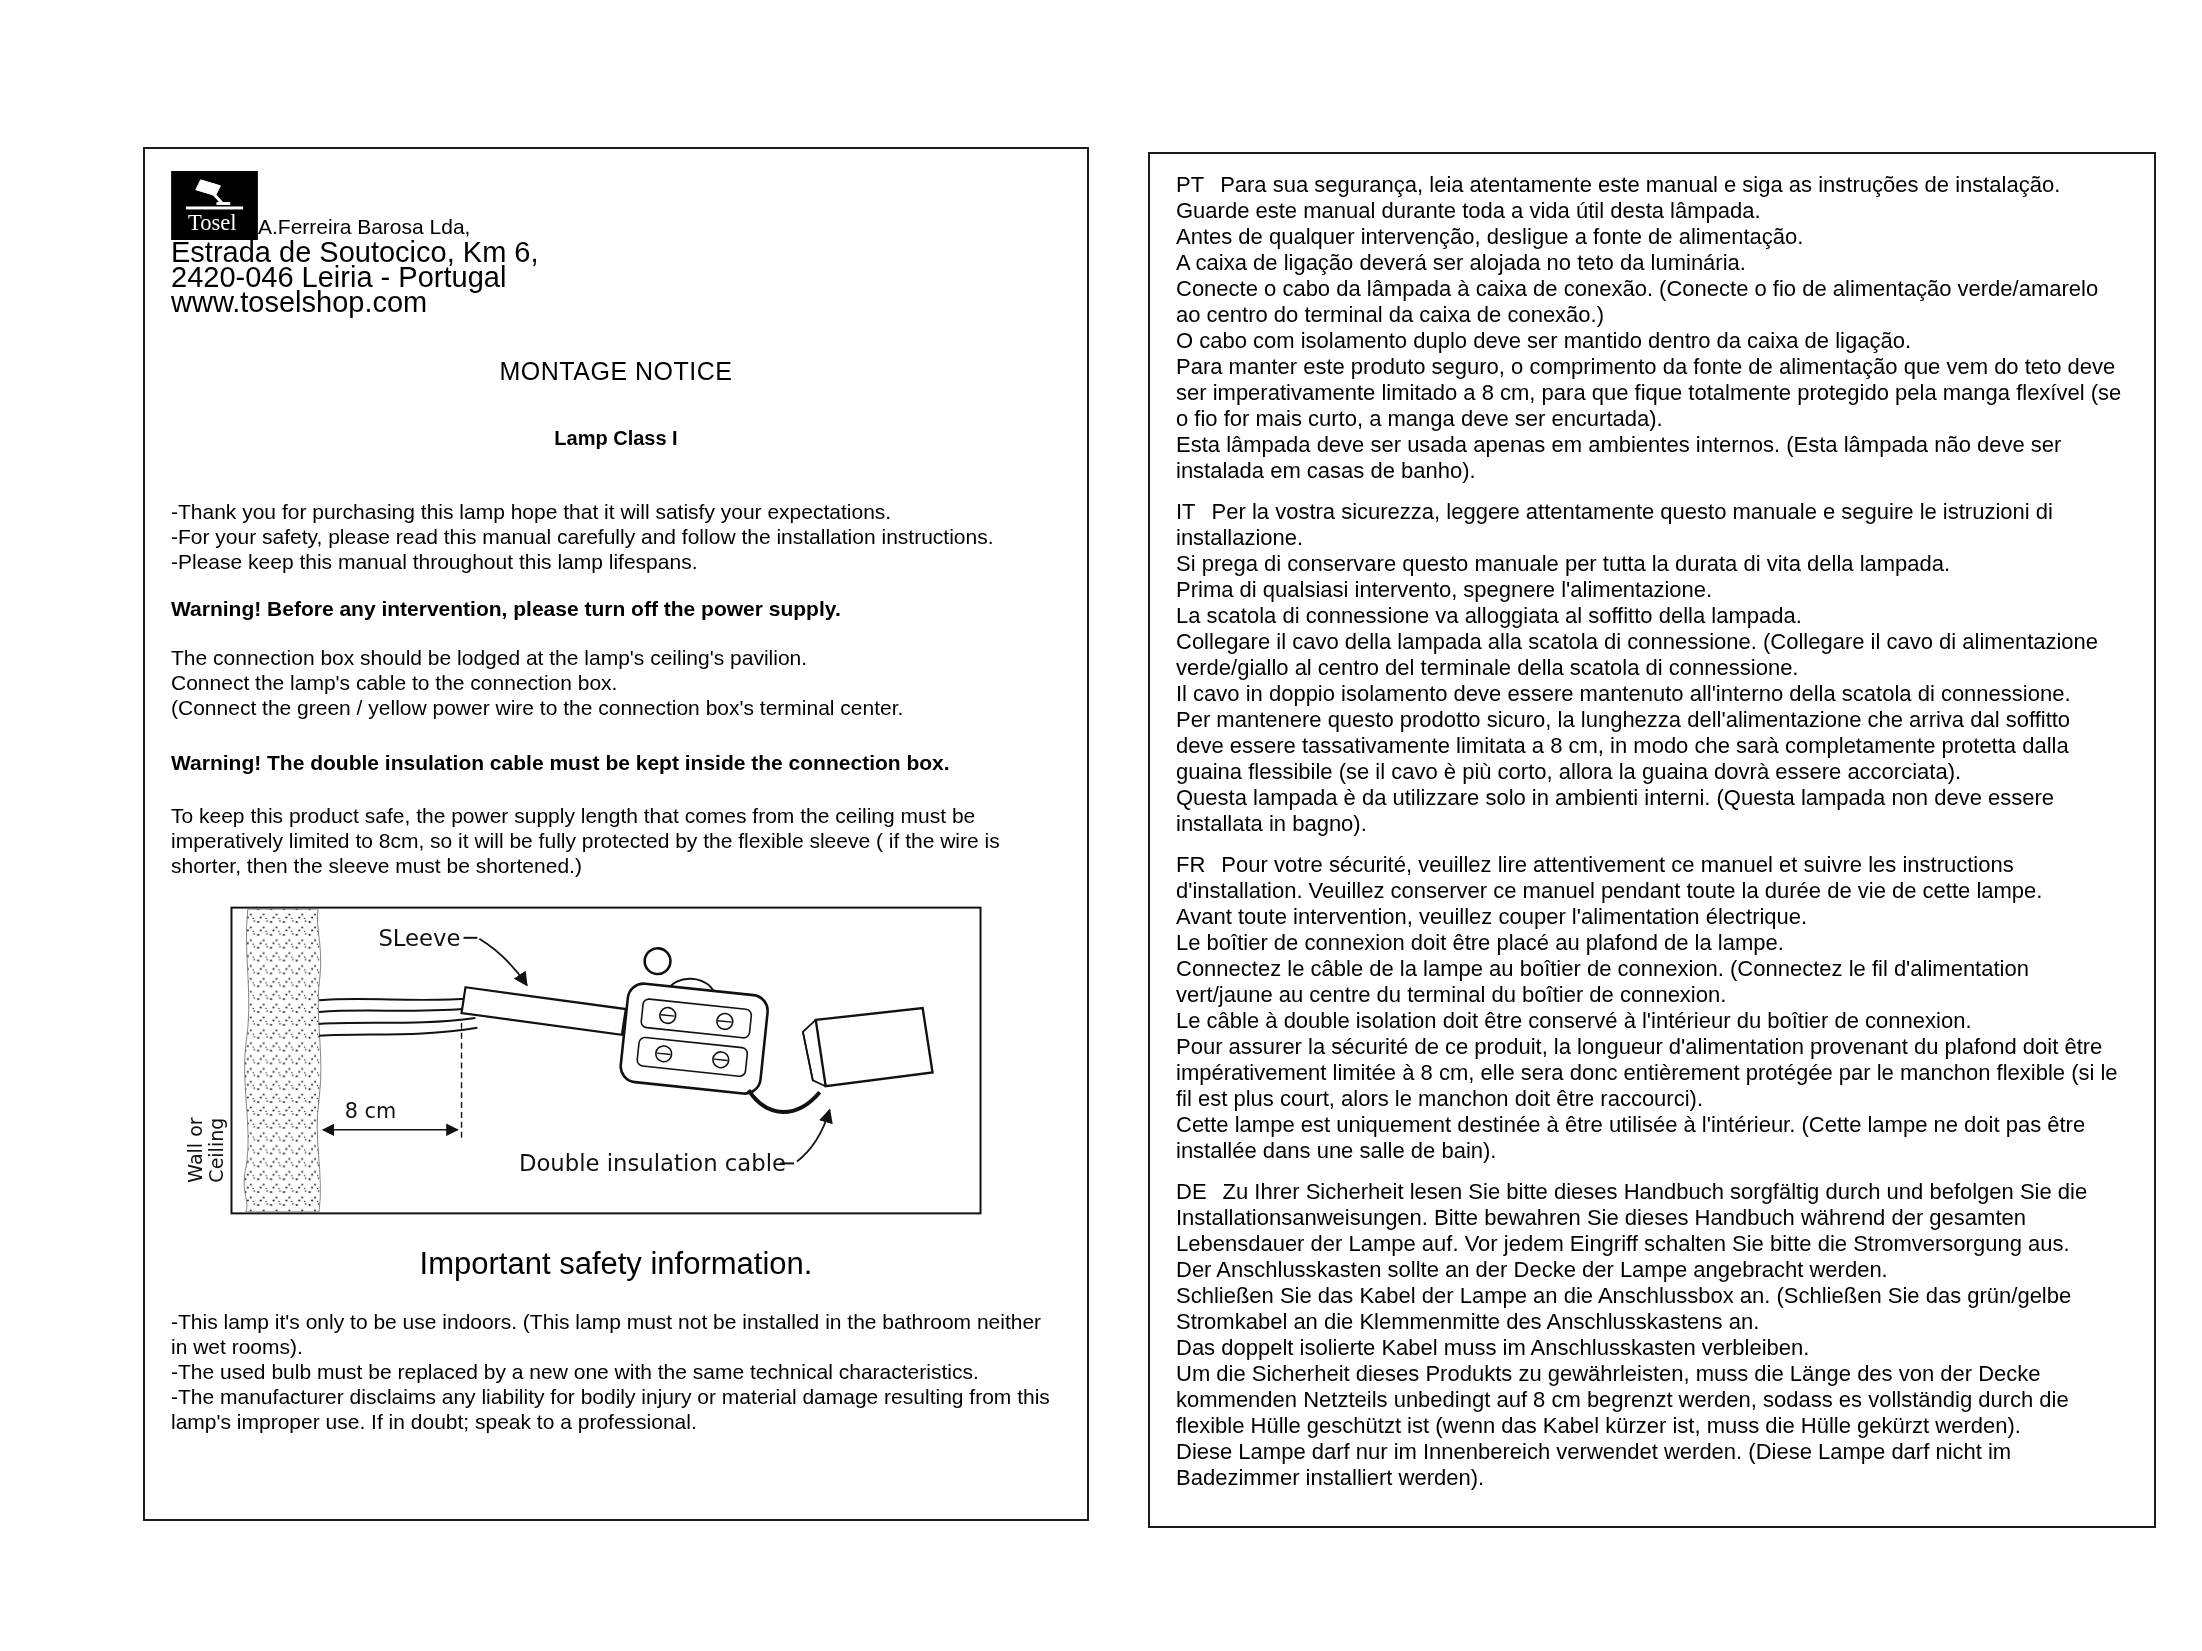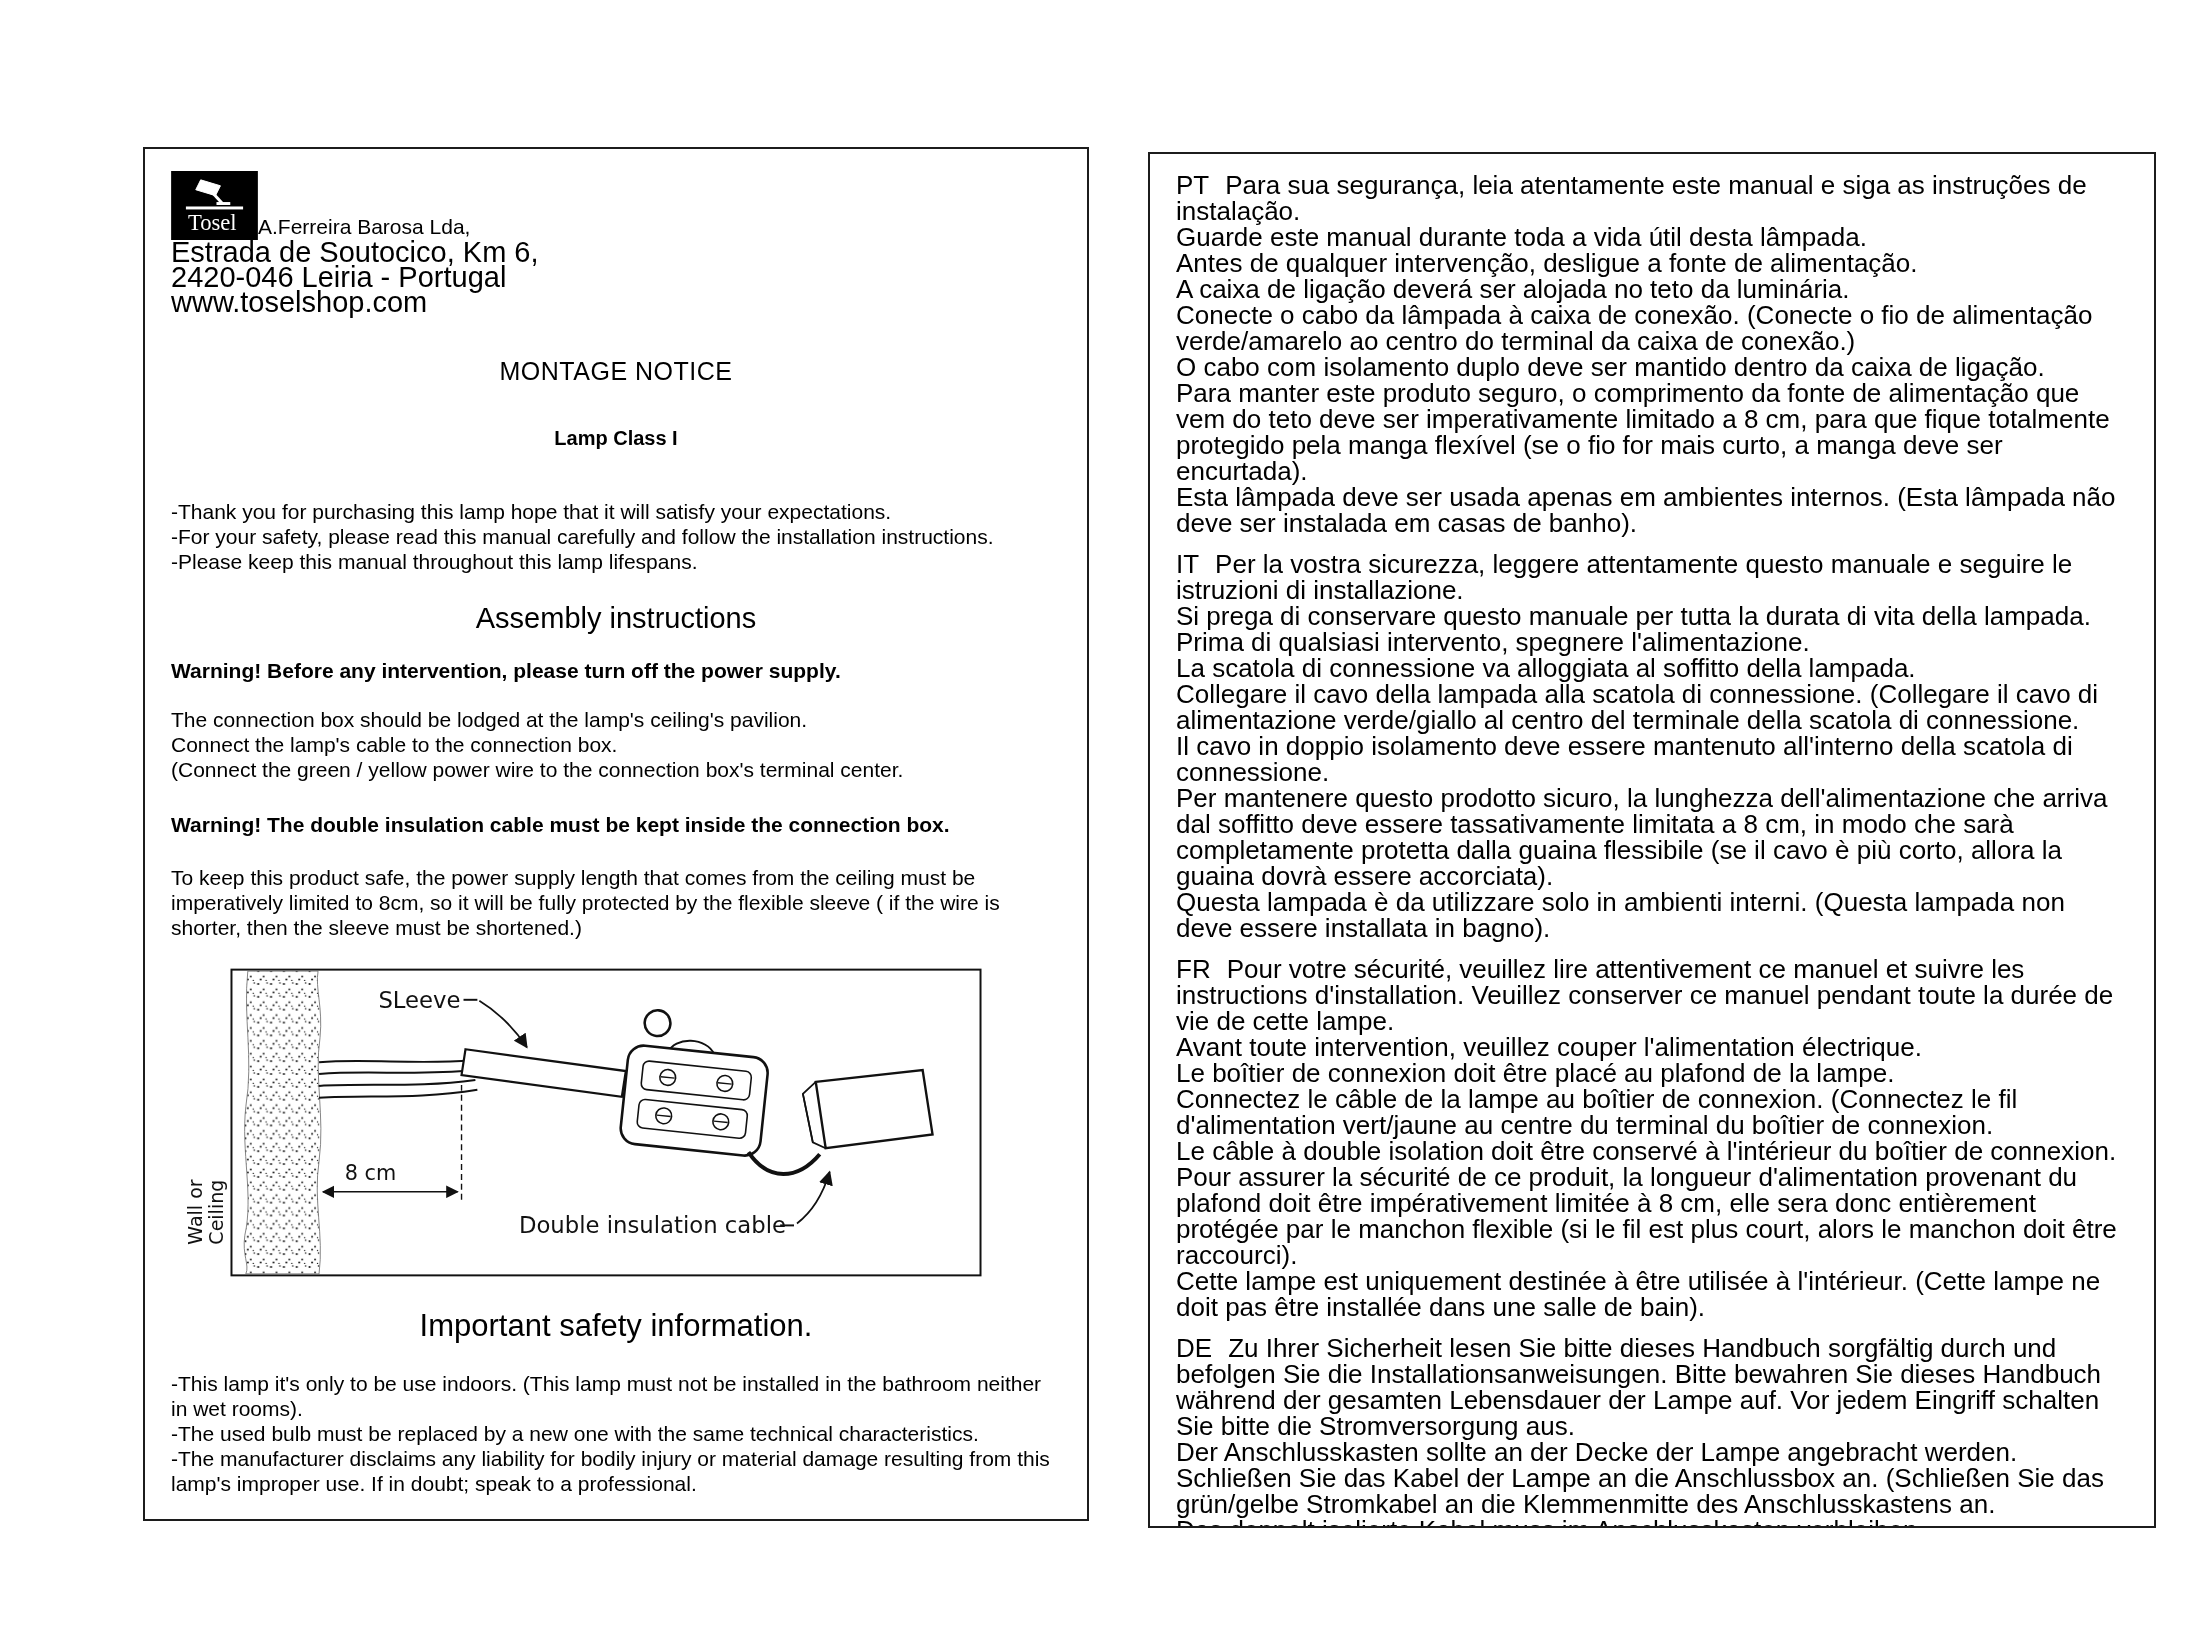--- a/index.html
+++ b/index.html
@@ -4,21 +4,21 @@
 <style>
   * { margin:0; padding:0; box-sizing:border-box; }
   html,body { background:#ffffff; }
   body {
     width:2203px; height:1651px; position:relative;
     font-family:"Liberation Sans", sans-serif; color:#000;
     overflow:hidden;
   }
   .page { position:absolute; background:#fff; border:2px solid #1c1c1c; overflow:hidden; }
   .page-left  { left:143px;  top:147px; width:946px;  height:1374px; padding:22px 26px 10px 26px; font-size:21px; line-height:25px; }
-  .page-right { left:1148px; top:152px; width:1008px; height:1376px; padding:18px 32px 0 26px;  font-size:26px; line-height:26px; }
+  .page-right { left:1148px; top:152px; width:1008px; height:1376px; padding:18px 32px 0 26px;  font-size:22px; line-height:26px; }
 
   .multiline { white-space:pre-wrap; }
 
   
   .logo-row { display:flex; align-items:flex-end; }
   .logo-svg { width:87px; height:69px; display:block; }
   .company-name { font-size:21px; padding-bottom:1px; }
   .addr { font-size:29px; line-height:25px; }
   .title   { text-align:center; font-weight:400; font-size:25px; line-height:44px; margin-top:34px; letter-spacing:0.5px; }
   .subtitle{ text-align:center; font-weight:bold; font-size:20px; line-height:30px; margin-top:30px; }
@@ -68,21 +68,20 @@
   <div class="addr">2420-046 Leiria - Portugal</div>
   <div class="addr">www.toselshop.com</div>
 
   <h1 class="title">MONTAGE NOTICE</h1>
   <h2 class="subtitle">Lamp Class I</h2>
 
   <p class="multiline intro">-Thank you for purchasing this lamp hope that it will satisfy your expectations.
 -For your safety, please read this manual carefully and follow the installation instructions.
 -Please keep this manual throughout this lamp lifespans.</p>
 
-  <h3 class="assembly-heading">Assembly instructions</h3>
 
   <p class="warning">Warning! Before any intervention, please turn off the power supply.</p>
 
   <p class="multiline para1">The connection box should be lodged at the lamp's ceiling's pavilion.
 Connect the lamp's cable to the connection box.
 (Connect the green / yellow power wire to the connection box's terminal center.</p>
 
   <p class="warning w2">Warning! The double insulation cable must be kept inside the connection box.</p>
 
   <p class="para2">To keep this product safe, the power supply length that comes from the ceiling must be imperatively limited to 8cm, so it will be fully protected by the flexible sleeve ( if the wire is shorter, then the sleeve must be shortened.)</p>

